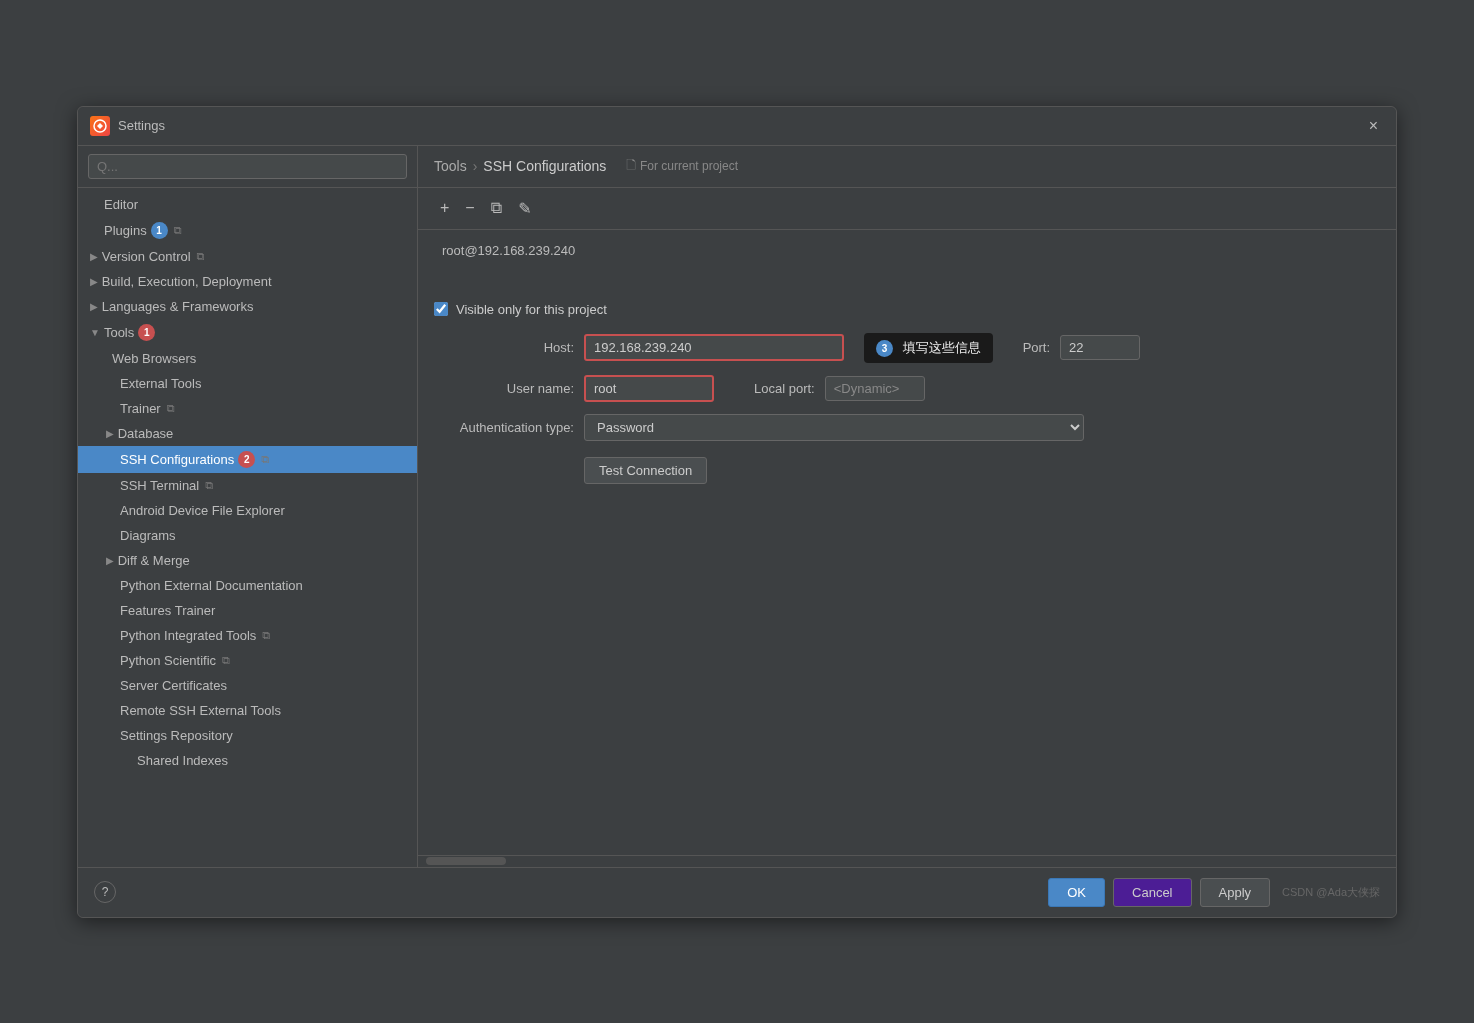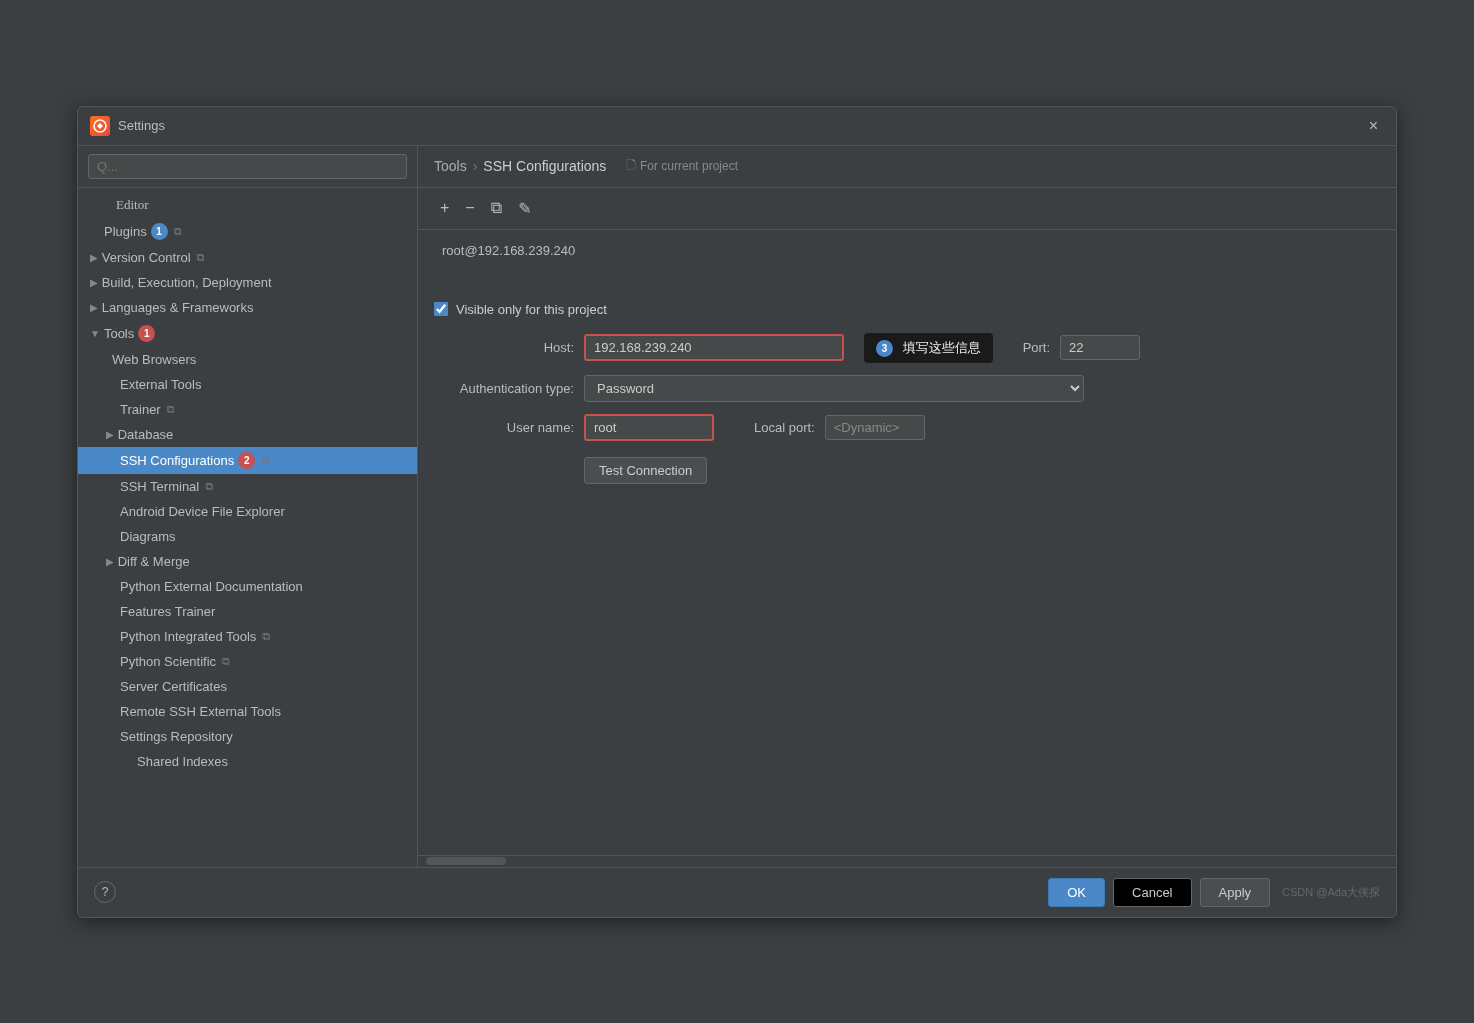--- a/index.html
+++ b/index.html
@@ -322,21 +322,21 @@
       font-size: 13px;
       cursor: pointer;
       margin-left: 8px;
     }
     .ok-btn {
       background: #4a88c7;
       color: white;
       border: 1px solid #3a78b7;
     }
     .cancel-btn {
-      background: #000000;
+      background: #4c1d95;
       color: #ccc;
       border: 1px solid #666;
       text-align: center;
     }
     .apply-btn {
       background: #4a4e50;
       color: #ccc;
       border: 1px solid #666;
     }
     .watermark {
@@ -384,21 +384,21 @@
   </div>
 
   <div class="dialog-body">
 
     <div class="sidebar">
       <div class="search-box">
         <input class="search-input" type="text" placeholder="Q..." style="">
       </div>
       <div class="sidebar-tree" id="sidebar-tree">
 
-      <div class="tree-item" style="padding-left: 24px; font-family: Liberation Serif, serif;">
+      <div class="tree-item" style="padding-left: 12px;">
             <span style="display:inline-block;width:14px;"></span>
             <span>Editor</span>
           </div>
           <div class="tree-item" style="padding-left: 12px;">
             <span style="display:inline-block;width:14px;"></span>
             <span>Plugins</span>
             <span class="badge">1</span>
             <span class="copy-icon">⧉</span>
           </div>
           <div class="tree-item" style="padding-left: 12px;">
@@ -536,33 +536,33 @@
             <div class="tooltip-callout">
               <span class="tooltip-badge">3</span>
               <span>填写这些信息</span>
             </div>
           </div>
           <span class="port-label" style="margin-left:20px;">Port:</span>
           <input type="text" class="form-input port-input" value="22" style="">
         </div>
 
         <div class="form-row">
+          <span class="form-label">User name:</span>
+          <input type="text" class="form-input user-input" value="root" style="">
+          <span class="local-port-label" style="margin-left:30px;">Local port:</span>
+          <input type="text" class="form-input local-port-input" value="&lt;Dynamic&gt;" style="color: rgb(136, 136, 136);">
+        </div>
+
+        <div class="form-row">
           <span class="form-label">Authentication type:</span>
           <select class="form-select">
             <option>Password</option>
             <option>Key pair (OpenSSH or PuTTY)</option>
             <option>OpenSSH config and authentication agent</option>
           </select>
-        </div>
-
-        <div class="form-row">
-          <span class="form-label">User name:</span>
-          <input type="text" class="form-input user-input" value="root" style="">
-          <span class="local-port-label" style="margin-left:30px;">Local port:</span>
-          <input type="text" class="form-input local-port-input" value="&lt;Dynamic&gt;" style="color: rgb(136, 136, 136);">
         </div>
 
 
         <div style="padding-top:4px;">
           <button class="test-btn">Test Connection</button>
         </div>
       </div>
 
       <div style="flex:1;"></div>
       <div class="horiz-scroll-area">

